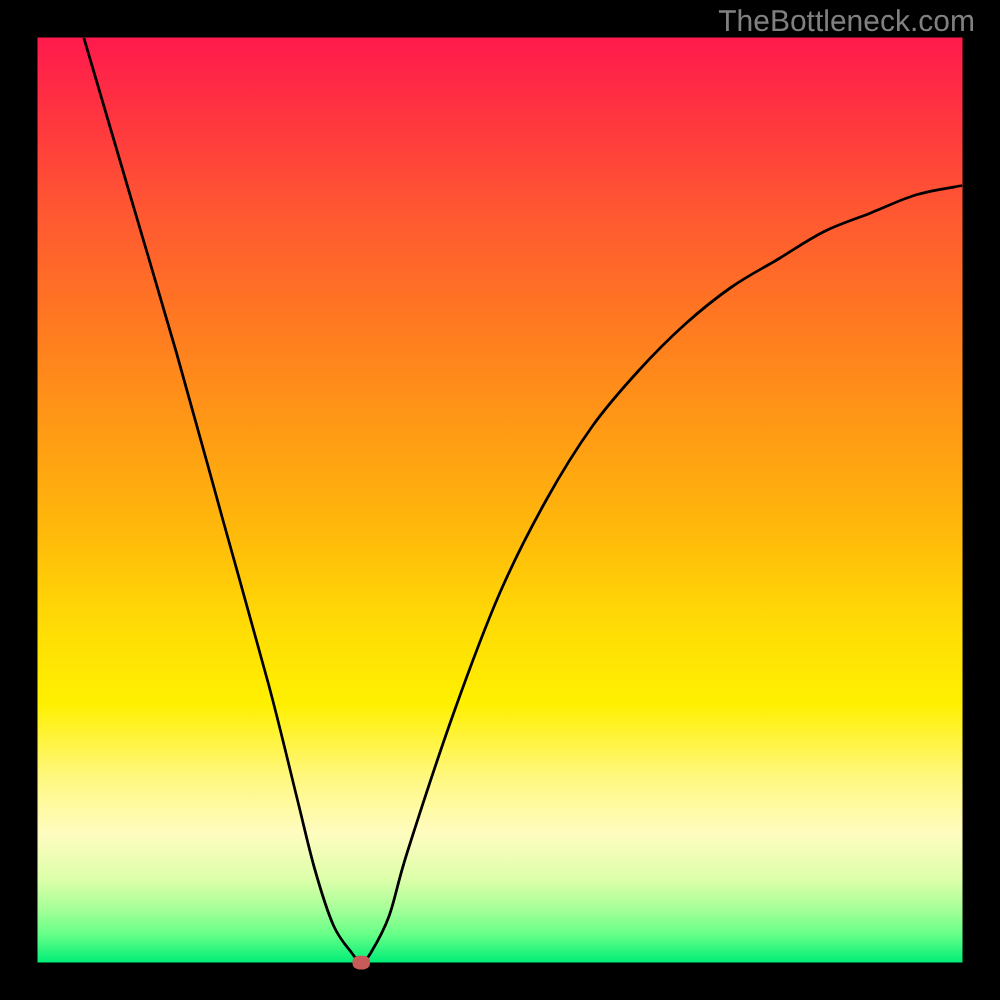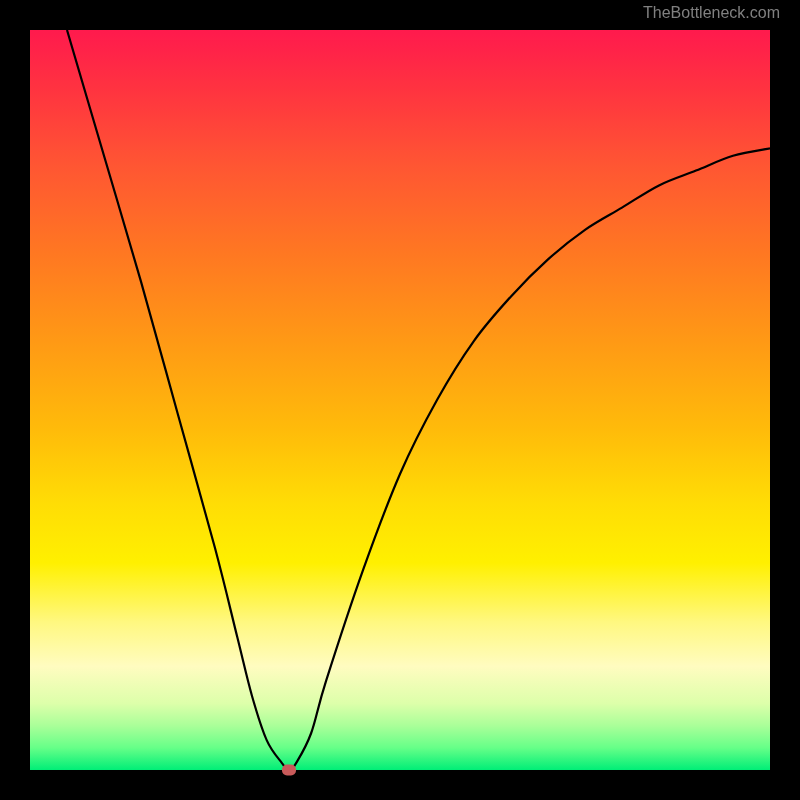--- a/index.html
+++ b/index.html
@@ -8,21 +8,21 @@
     height: 800px;
     background: #000;
     position: relative;
     font-family: Arial, sans-serif;
   }
   .watermark {
     position: absolute;
     top: 4px;
     right: 20px;
     color: #808080;
-    font-size: 16px;
+    font-size: 24px;
     font-weight: normal;
     z-index: 10;
     text-align: center;
   }
   .plot-area {
     position: absolute;
     top: 30px;
     left: 30px;
     width: 740px;
     height: 740px;

